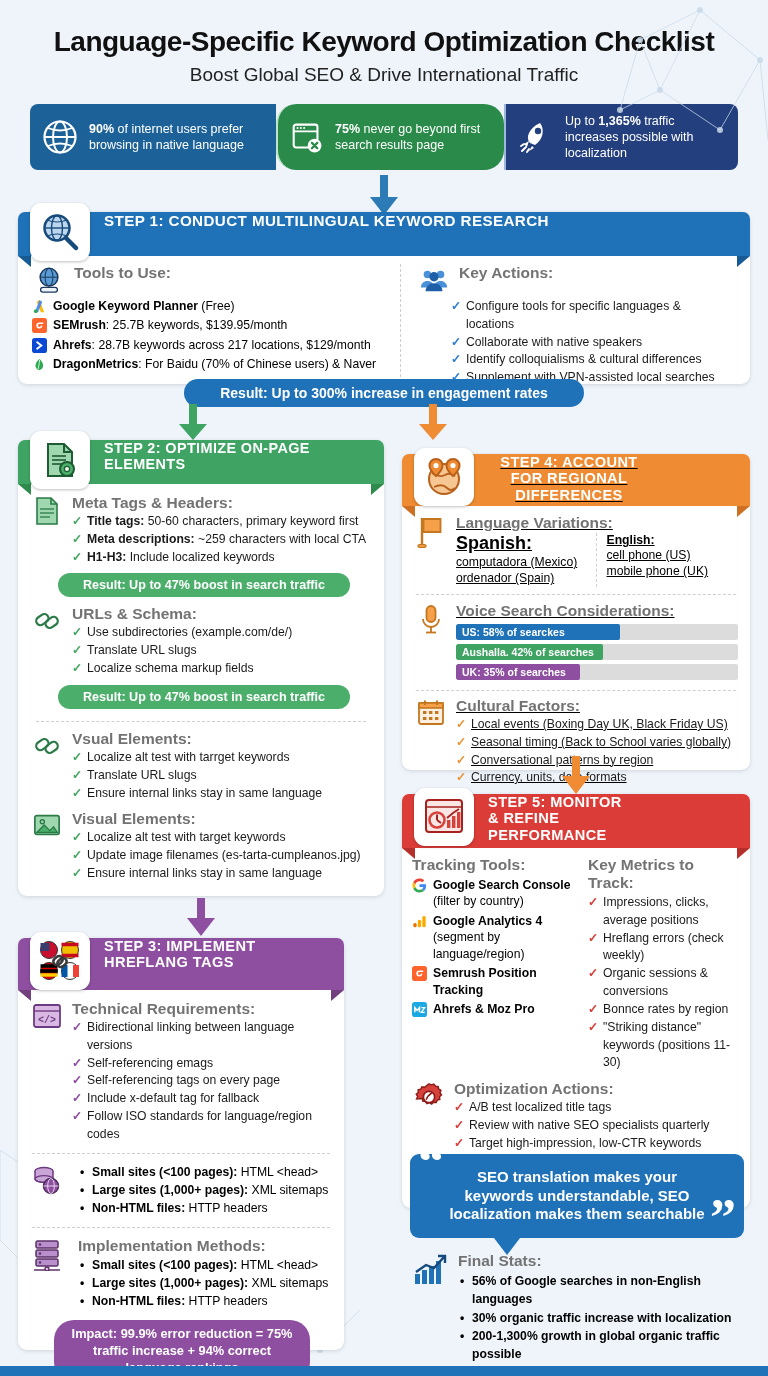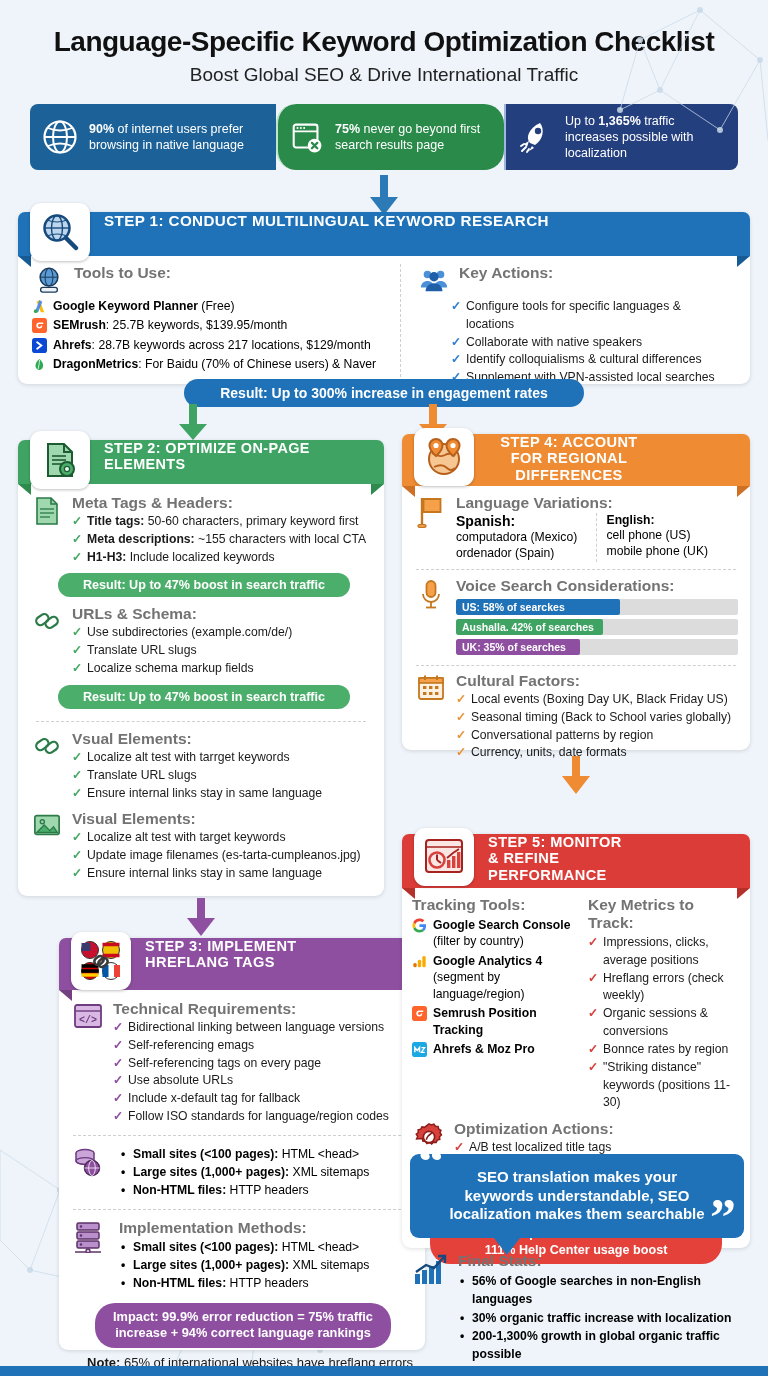--- a/index.html
+++ b/index.html
@@ -305,21 +305,21 @@
                 <line x1="6" y1="13" x2="20" y2="13"></line>
                 <line x1="6" y1="17" x2="20" y2="17"></line>
                 <line x1="6" y1="21" x2="16" y2="21"></line>
               </g>
           </svg>
         </div>
         <div style="flex:1">
           <h4 class="sec">Meta Tags &amp; Headers:</h4>
           <ul class="ck green">
             <li><b>Title tags:</b><span> 50-60 characters, primary keyword first</span></li>
-            <li><b>Meta descriptions:</b><span> ~155 characters with local CTA</span></li>
+            <li><b>Meta descriptions:</b><span> ~259 characters with local CTA</span></li>
             <li><b>H1-H3:</b><span> Include localized keywords</span></li>
           </ul>
         </div>
       </div>
       <div class="pill" style="background:#4cae6b;margin:7px 22px 0 28px;font-size:12.6px;">Result: Up to 47% boost in search traffic</div>
 
       <div class="row" style="margin-top:8px;">
         <div class="ico">
           <svg width="28" height="28" viewBox="0 0 30 30">
             <g fill="none" stroke="#2a7b47" stroke-width="2.4">
@@ -378,21 +378,21 @@
         </div>
       </div>
     </div>
   </div>
 
   <svg style="position:absolute;left:186px;top:898px" width="30" height="38">
     <rect x="11" y="0" width="8" height="22" fill="#8e4fa0"></rect>
     <path d="M1 20 L29 20 L15 38 Z" fill="#8e4fa0"></path>
   </svg>
 
-  <div class="card" style="left:18px;top:938px;width:366px;height:412px;margin-left:41px;">
+  <div class="card" style="left:18px;top:938px;width:326px;height:412px;">
     <div class="hdr" style="background:#8e4fa0;height:52px;">
       <span class="ear-l" style="background:#72407f;clip-path:polygon(0 0,100% 0,100% 100%);"></span>
       <span class="ear-r" style="background:#72407f;clip-path:polygon(0 0,100% 0,0 100%);"></span>
       <div class="badge-icon" style="top:-6px;">
         <svg width="46" height="44" viewBox="0 0 46 44">
           <circle cx="12" cy="11" r="8.5" fill="#c8102e" stroke="#333" stroke-width="1"></circle>
           <rect x="3.5" y="4" width="9" height="8" fill="#3c3b6e"></rect>
           <circle cx="33" cy="11" r="8.5" fill="#f1bf00" stroke="#333" stroke-width="1"></circle>
           <path d="M24.5 5.5 h17 M24.5 16.5 h17" stroke="#c60b1e" stroke-width="3.4"></path>
           <circle cx="12" cy="32" r="8.5" fill="#dd0000" stroke="#333" stroke-width="1"></circle>
@@ -417,21 +417,20 @@
             <line x1="2" y1="9" x2="28" y2="9" stroke="#6d3b80" stroke-width="1.4"></line>
             <text x="15" y="21" font-size="10" font-family="Liberation Mono, monospace" fill="#6d3b80" text-anchor="middle" font-weight="bold">&lt;/&gt;</text>
           </svg>
         </div>
         <div style="flex:1">
           <h4 class="sec">Technical Requirements:</h4>
           <ul class="ck purple">
             <li>Bidirectional linking between language versions</li>
             <li>Self-referencing emags</li>
             <li>Self-referencing tags on every page</li>
-            <li>Use absolute URLs</li>
             <li>Include x-default tag for fallback</li>
             <li>Follow ISO standards for language/region codes</li>
           </ul>
         </div>
       </div>
 
       <div class="divider"></div>
 
       <div class="row">
         <div class="ico">
@@ -478,21 +477,21 @@
         </div>
       </div>
 
       <div class="pill" style="background:#8e4fa0;margin:10px 22px 0 24px;font-size:12.8px;line-height:1.3;padding:6px 12px;">Impact: 99.9% error reduction = 75% traffic increase + 94% correct language rankings</div>
       <div class="note">
         <b>Note:</b><span> 65% of international websites have hreflang errors</span>
       </div>
     </div>
   </div>
 
-  <div class="card" style="left:402px;top:434px;width:348px;height:316px;">
+  <div class="card" style="left:402px;top:454px;width:348px;height:316px;text-decoration:underline;">
     <div class="hdr" style="background:#ef8b32;height:52px;">
       <span class="ear-l" style="background:#cd7023;clip-path:polygon(0 0,100% 0,100% 100%);"></span>
       <span class="ear-r" style="background:#cd7023;clip-path:polygon(0 0,100% 0,0 100%);"></span>
       <div class="badge-icon" style="top:-6px;">
         <svg width="44" height="44" viewBox="0 0 44 44">
           <circle cx="22" cy="24" r="15" fill="#f6c793" stroke="#b8601b" stroke-width="2"></circle>
           <path d="M10 18 q7 5 13 2 q5 -3 10 1 M12 32 q8 -4 13 1 q4 4 8 0" fill="none" stroke="#b8601b" stroke-width="1.8"></path>
           <path d="M14 4 c4 0 6.5 3 6.5 6.5 C20.5 15 14 21 14 21 S7.5 15 7.5 10.5 C7.5 7 10 4 14 4z" fill="#ef8b32" stroke="#b8601b" stroke-width="2"></path>
           <circle cx="14" cy="10.5" r="2.6" fill="#fff"></circle>
           <path d="M31 4 c4 0 6.5 3 6.5 6.5 C37.5 15 31 21 31 21 S24.5 15 24.5 10.5 C24.5 7 27 4 31 4z" fill="#ef8b32" stroke="#b8601b" stroke-width="2"></path>
@@ -507,21 +506,21 @@
           <svg width="28" height="32" viewBox="0 0 28 32">
             <line x1="5" y1="2" x2="5" y2="30" stroke="#c4771f" stroke-width="2.4"></line>
             <path d="M6.5 3 h17 v13 h-17z" fill="#f6a04a" stroke="#c4771f" stroke-width="1.8"></path>
             <ellipse cx="5" cy="30" rx="4" ry="1.6" fill="#f6a04a" stroke="#c4771f" stroke-width="1.4"></ellipse>
           </svg>
         </div>
         <div style="flex:1">
           <h4 class="sec">Language Variations:</h4>
           <div style="display:flex;margin-top:1px;">
             <div style="flex:1;padding-right:8px;">
-              <div style="font-size:14px;font-weight:bold;">Spanish:</div>
+              <div style="font-size:18px;font-weight:bold;">Spanish:</div>
               <div style="font-size:12.2px;line-height:1.35;">computadora (Mexico)</div>
               <div style="font-size:12.2px;line-height:1.35;">ordenador (Spain)</div>
             </div>
             <div class="vdash" style="flex:0 0 1px;"></div>
             <div style="flex:1;padding-left:10px;">
               <div style="font-size:12.2px;font-weight:bold;">English:</div>
               <div style="font-size:12.2px;line-height:1.35;">cell phone (US)</div>
               <div style="font-size:12.2px;line-height:1.35;">mobile phone (UK)</div>
             </div>
           </div>
@@ -585,21 +584,21 @@
         </div>
       </div>
     </div>
   </div>
 
   <svg style="position:absolute;left:561px;top:756px" width="30" height="38">
     <rect x="11" y="0" width="8" height="22" fill="#ef8b32"></rect>
     <path d="M1 20 L29 20 L15 38 Z" fill="#ef8b32"></path>
   </svg>
 
-  <div class="card" style="left:402px;top:794px;width:348px;height:414px;margin-top:40px;">
+  <div class="card" style="left:402px;top:794px;width:348px;height:414px;">
     <div class="hdr" style="background:#dc3c37;height:54px;">
       <span class="ear-l" style="background:#b52f2b;clip-path:polygon(0 0,100% 0,100% 100%);"></span>
       <span class="ear-r" style="background:#b52f2b;clip-path:polygon(0 0,100% 0,0 100%);"></span>
       <div class="badge-icon" style="top:-6px;">
         <svg width="44" height="42" viewBox="0 0 44 42">
           <rect x="4" y="4" width="36" height="32" rx="3" fill="#fbe6e4" stroke="#a5221e" stroke-width="2"></rect>
           <line x1="4" y1="11" x2="40" y2="11" stroke="#a5221e" stroke-width="1.6"></line>
           <circle cx="15" cy="24" r="7.5" fill="none" stroke="#d7413c" stroke-width="2.6"></circle>
           <line x1="15" y1="24" x2="15" y2="18.5" stroke="#a5221e" stroke-width="2"></line>
           <line x1="15" y1="24" x2="19" y2="27" stroke="#a5221e" stroke-width="2"></line>

